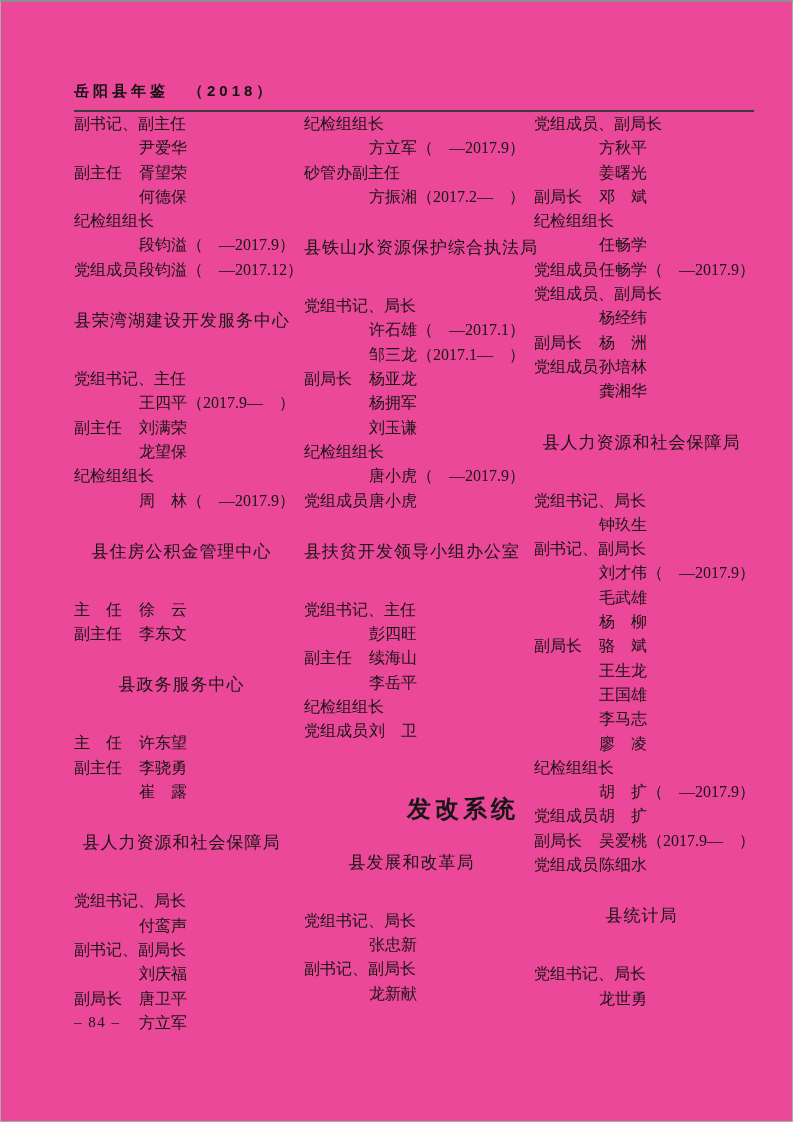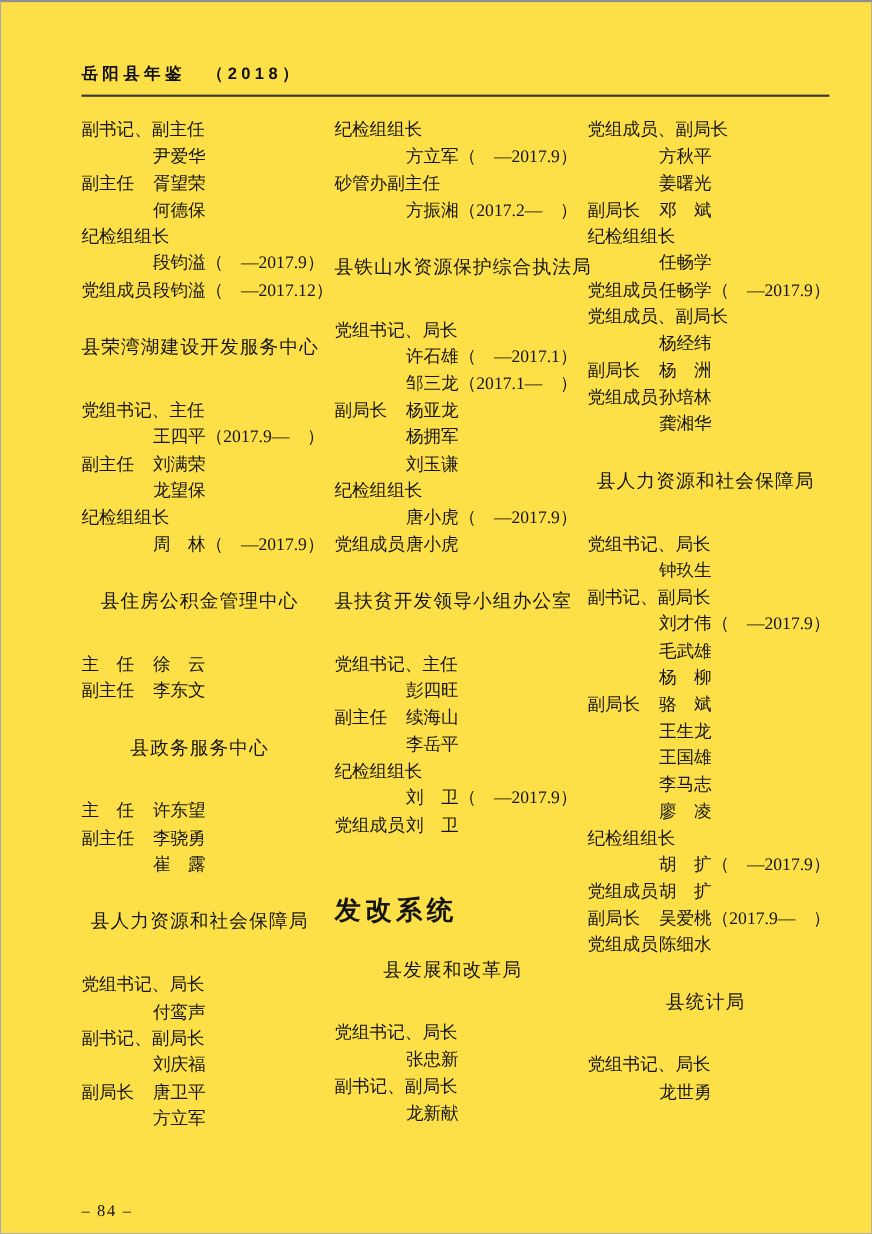--- a/index.html
+++ b/index.html
@@ -1,44 +1,43 @@
 <!DOCTYPE html>
 <html><head>
 <meta charset="utf-8">
 <style>
   html,body{margin:0;padding:0;background:#e9e9e9;}
   *{box-sizing:border-box;}
   .page{
     position:relative;
     width:793px;height:1122px;
-    background:#fde047;
+    background:#ec4899;
     border:1px solid #ababab;
     border-top:2px solid #8f8f8f;
     font-family:"Liberation Serif","DejaVu Serif",serif;
     color:#151515;
     overflow:hidden;
-    padding:56px 38px 0 73px;
+    padding:80px 38px 0 73px;
   }
   .header-title{
     font-family:"Liberation Sans","DejaVu Sans",sans-serif;
     font-weight:bold;
     font-size:15px;
     letter-spacing:4px;
     color:#101010;
     white-space:nowrap;
   }
   .header-rule{
     border:0;
     border-bottom:2.5px solid #3a3a3a;
     margin:9px 0 0 0;
   }
   .columns{
     display:flex;
     gap:15px;
-    margin-top:19px;
     align-items:flex-start;
   }
   .col{flex:0 0 215px;width:215px;}
   .entry{
     display:flex;
     line-height:24.3px;
     font-size:16px;
     white-space:nowrap;
   }
   .entry-label{
@@ -55,28 +54,28 @@
     text-align:center;
     letter-spacing:1px;
     margin:27px 0 35px 0;
     white-space:nowrap;
   }
   .big-title{
     font-family:"Liberation Serif","DejaVu Serif",serif;
     font-weight:bold;
     font-size:24px;
     line-height:30px;
-    text-align:left;
+    text-align:right;
     letter-spacing:4px;
     margin:50px 0 10px 0;
   }
   .page-number{
     position:absolute;
     left:73px;
-    top:1091px;
+    top:1012px;
     font-size:15px;
     letter-spacing:1.5px;
     font-family:"Liberation Serif","DejaVu Serif",serif;
   }
 </style>
 </head>
 <body>
 
 <div class="page">
   <header>
@@ -257,21 +256,20 @@
         <div class="entry">
           <span class="entry-label"></span>
           <span class="entry-value">李岳平</span>
         </div>
         <div class="entry">
           <span class="entry-label">纪检组组长</span>
           <span class="entry-value"></span>
         </div>
         <div class="entry">
           <span class="entry-label"></span>
-          <span class="entry-value">刘　卫（　—2017.9）</span>
         </div>
         <div class="entry">
           <span class="entry-label">党组成员</span>
           <span class="entry-value">刘　卫</span>
         </div>
         <div class="big-title">发改系统</div>
         <div class="section-title">县发展和改革局</div>
         <div class="entry">
           <span class="entry-label">党组书记、局长</span>
           <span class="entry-value"></span>

